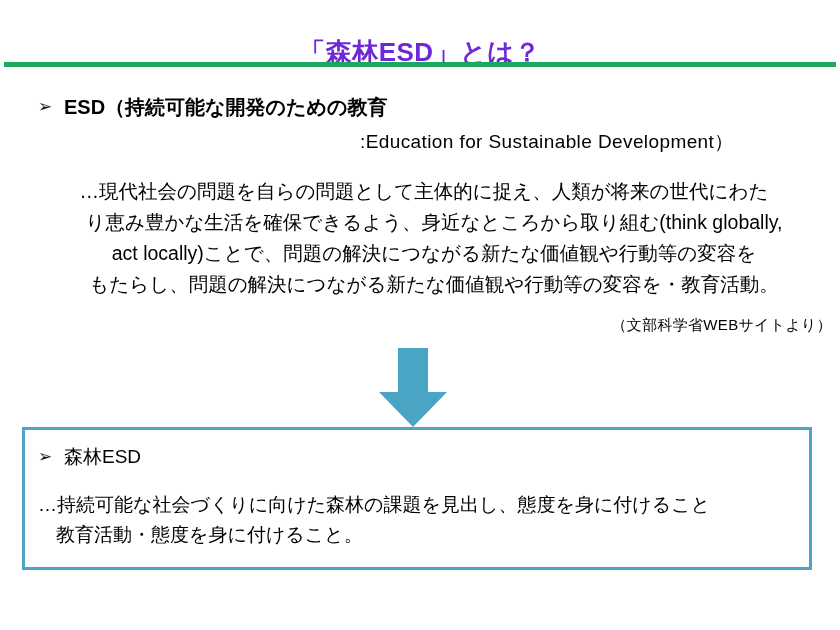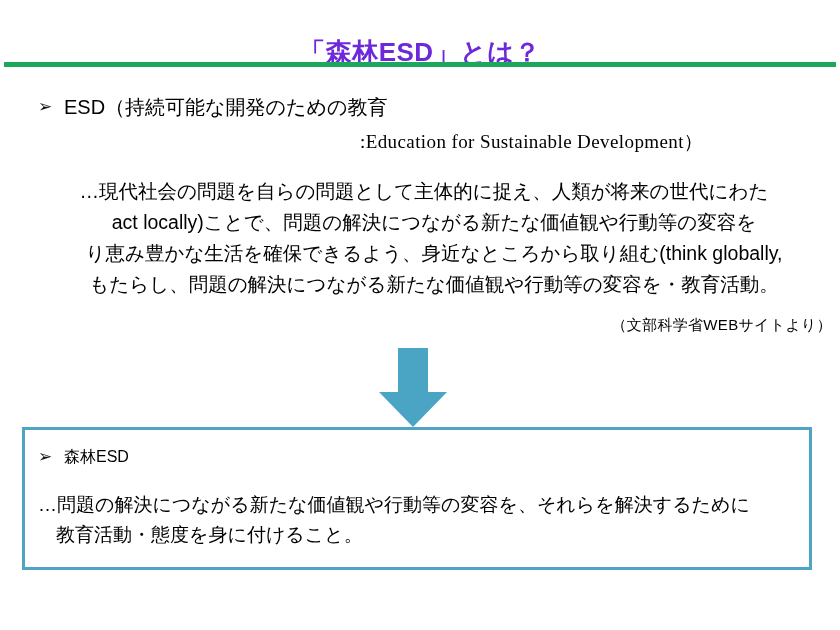--- a/index.html
+++ b/index.html
@@ -57,28 +57,28 @@
     flex: 0 0 auto;
     width: 26px;
     font-size: 17px;
     line-height: 30px;
     color: #111111;
   }
   .bullet-text {
     flex: 1 1 auto;
     font-size: 20px;
     line-height: 30px;
+    font-weight: bold;
   }
   .def-en-line {
     margin-top: 6px;
     padding-left: 360px;
     font-size: 19px;
     line-height: 28px;
     letter-spacing: 0.4px;
-    font-family: Liberation Serif, serif;
   }
 
   
   .para {
     position: absolute;
     top: 176px;
     left: 40px;
     width: 768px;
     font-size: 19.5px;
     line-height: 31px;
@@ -130,21 +130,21 @@
     align-items: flex-start;
     padding: 13px 0 0 13px;
     font-size: 20px;
     line-height: 28px;
   }
   .box-head .arrow-bullet {
     width: 26px;
     line-height: 28px;
   }
   .box-head-text {
-    font-size: 16px;
+    font-size: 19px;
     line-height: 28px;
   }
   .box-body {
     padding: 19px 0 0 13px;
     font-size: 19px;
     line-height: 30px;
   }
   .box-body p {
     margin: 0;
     white-space: nowrap;
@@ -162,35 +162,35 @@
 <div class="def-block">
   <div class="bullet-line">
     <span class="arrow-bullet">➢</span>
     <span class="bullet-text">ESD（持続可能な開発のための教育</span>
   </div>
   <div class="def-en-line">:Education for Sustainable Development）</div>
 </div>
 
 <div class="para">
   <p>…現代社会の問題を自らの問題として主体的に捉え、人類が将来の世代にわた</p>
+  <p class="indented">り恵み豊かな生活を確保できるよう、身近なところから取り組む(think globally,</p>
   <p class="indented">act locally)ことで、問題の解決につながる新たな価値観や行動等の変容を</p>
-  <p class="indented">り恵み豊かな生活を確保できるよう、身近なところから取り組む(think globally,</p>
   <p class="indented">もたらし、問題の解決につながる新たな価値観や行動等の変容を・教育活動。</p>
 </div>
 
 <div class="source">（文部科学省WEBサイトより）</div>
 
 <div class="down-arrow">
   <svg viewBox="0 0 72 80" width="72" height="80" aria-hidden="true">
     <polygon points="21,0 51,0 51,44 70,44 36,79 2,44 21,44" fill="#4AA5C5"></polygon>
   </svg>
 </div>
 
 <div class="result-box">
   <div class="box-head">
     <span class="arrow-bullet">➢</span>
     <span class="box-head-text">森林ESD</span>
   </div>
   <div class="box-body">
-    <p>…問題の解決につながる新たな価値観や行動等の変容を、それらを解決するために</p>
+    <p>…持続可能な社会づくりに向けた森林の課題を見出し、態度を身に付けること</p>
     <p class="indented">教育活動・態度を身に付けること。</p>
   </div>
 </div>
 
 </body></html>

